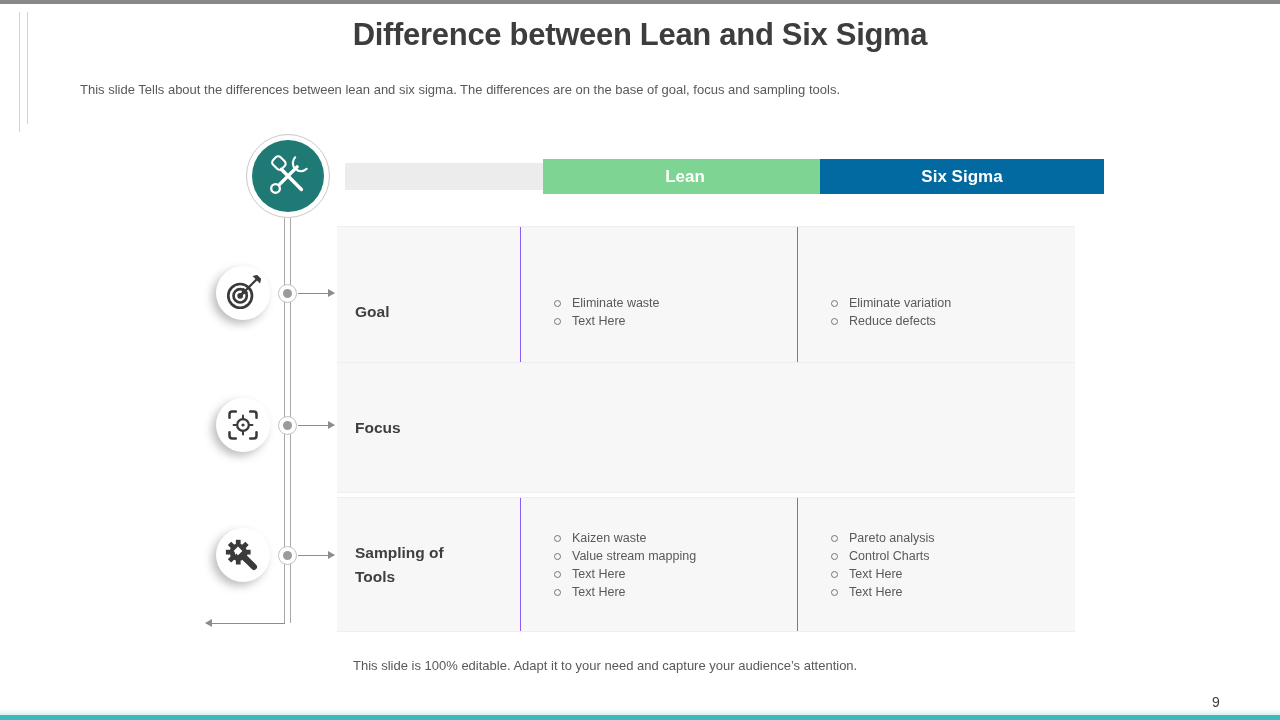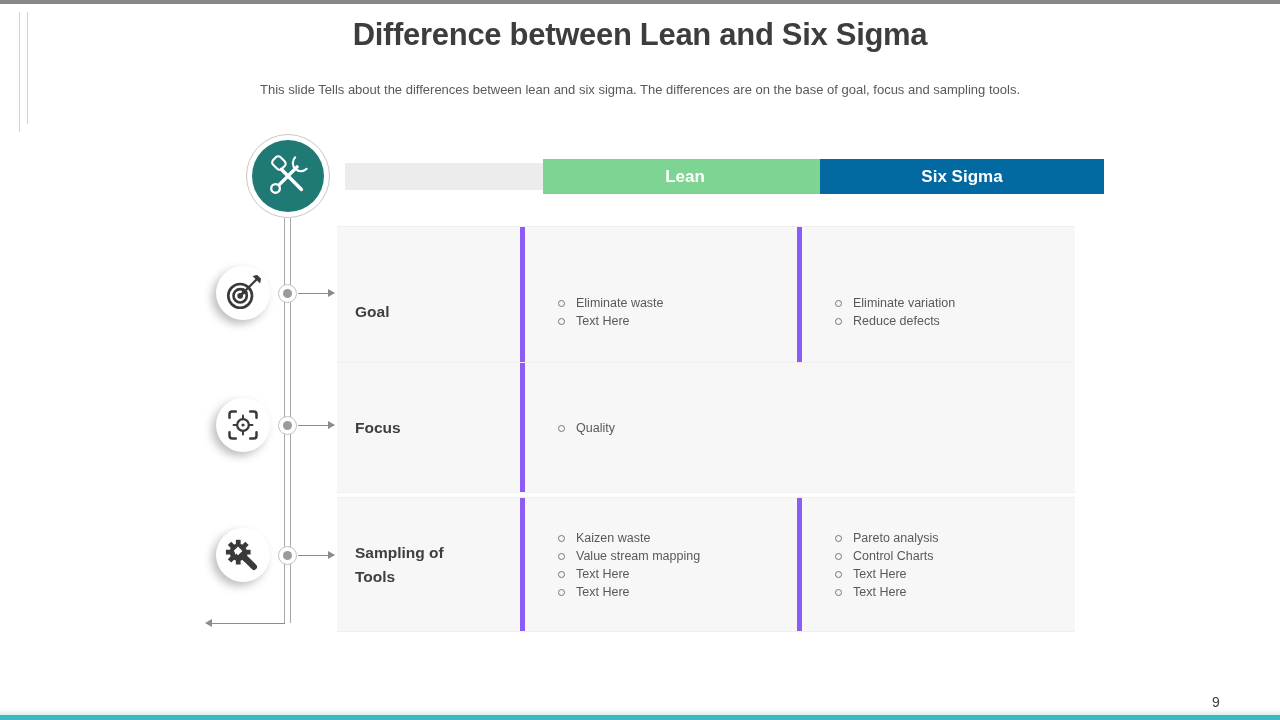--- a/index.html
+++ b/index.html
@@ -7,39 +7,39 @@
   .slide { position:relative; width:1280px; height:720px; background:#ffffff; overflow:hidden; margin:4px auto; }
 
   
   .deco { position:absolute; width:1px; background:#d4d4d4; }
   .deco.l1 { left:19px; top:8px; height:120px; }
   .deco.l2 { left:27px; top:8px; height:112px; }
 
   
   .title { position:absolute; left:0; right:0; top:13px; text-align:center;
            font-size:31px; font-weight:bold; color:#3d3d3d; letter-spacing:-0.3px; }
-  .subtitle { position:absolute; left:80px; right:80px; top:78px; text-align:center;
+  .subtitle { position:absolute; left:80px; right:80px; top:78px; 
               font-size:13px; color:#595959; }
 
   
   .hdr-strip { position:absolute; left:345px; top:159px; width:732px; height:27px; background:#ececec; }
   .col-hdr { position:absolute; top:155px; width:284px; height:35px; line-height:35px;
              text-align:center; color:#ffffff; font-weight:bold; font-size:17px; }
   .col-hdr.lean { left:543px; background:#7ed492; }
   .col-hdr.six  { left:820px; background:#0369a1; }
 
   
   .trow { position:absolute; left:337px; width:738px; background:#f7f7f7;
           display:grid; grid-template-columns:183px 277px 278px;
           border-top:1px solid #efefef; border-bottom:1px solid #efefef; }
   .trow.r1 { top:222px; height:172px; }
   .trow.r2 { top:358px; height:131px; }
   .trow.r3 { top:493px; height:135px; }
   .cell { display:flex; align-items:center; }
-  .cell + .cell { border-left:5px solid #8b5cf6;align-items:center; }
+  .cell + .cell { border-left:1px solid #8b5cf6;align-items:center; }
   .cell.label { padding-left:18px; }
   .cell.label span { font-weight:bold; font-size:15.5px; color:#3f3f3f; max-width:116px; line-height:1.5; }
   .cell.list { padding-left:32px; }
   .cell.list ul { list-style:none; }
   .cell.list li { position:relative; font-size:12.5px; color:#595959; line-height:18px; padding-left:19px; }
   .cell.list li::before { content:""; position:absolute; left:1px; top:6px; width:5px; height:5px;
                           border:1px solid #767676; border-radius:50%; background:transparent; }
 
   
   .vline { position:absolute; width:1px; background:#a8a8a8; top:214px; height:405px; }
@@ -175,25 +175,20 @@
         <li>Eliminate variation</li>
         <li>Reduce defects</li>
       </ul>
     </div>
   </div>
 
   <div class="trow r2">
     <div class="cell label">
       <span>Focus</span>
     </div>
-    <div class="cell list">
-      <ul>
-        <li>Quality</li>
-      </ul>
-    </div>
   </div>
 
   <div class="trow r3">
     <div class="cell label">
       <span>Sampling of Tools</span>
     </div>
     <div class="cell list">
       <ul>
         <li>Kaizen waste</li>
         <li>Value stream mapping</li>
@@ -204,18 +199,19 @@
     <div class="cell list">
       <ul>
         <li>Pareto analysis</li>
         <li>Control Charts</li>
         <li>Text Here</li>
         <li>Text Here</li>
       </ul>
     </div>
   </div>
 
+  <p class="footer">This slide is 100% editable. Adapt it to your need and capture your audience’s attention.</p>
   <div class="page-num">9</div>
 
   <div class="bar-fade"></div>
   <div class="bar-teal"></div>
 
 </div>
 
 </body></html>

